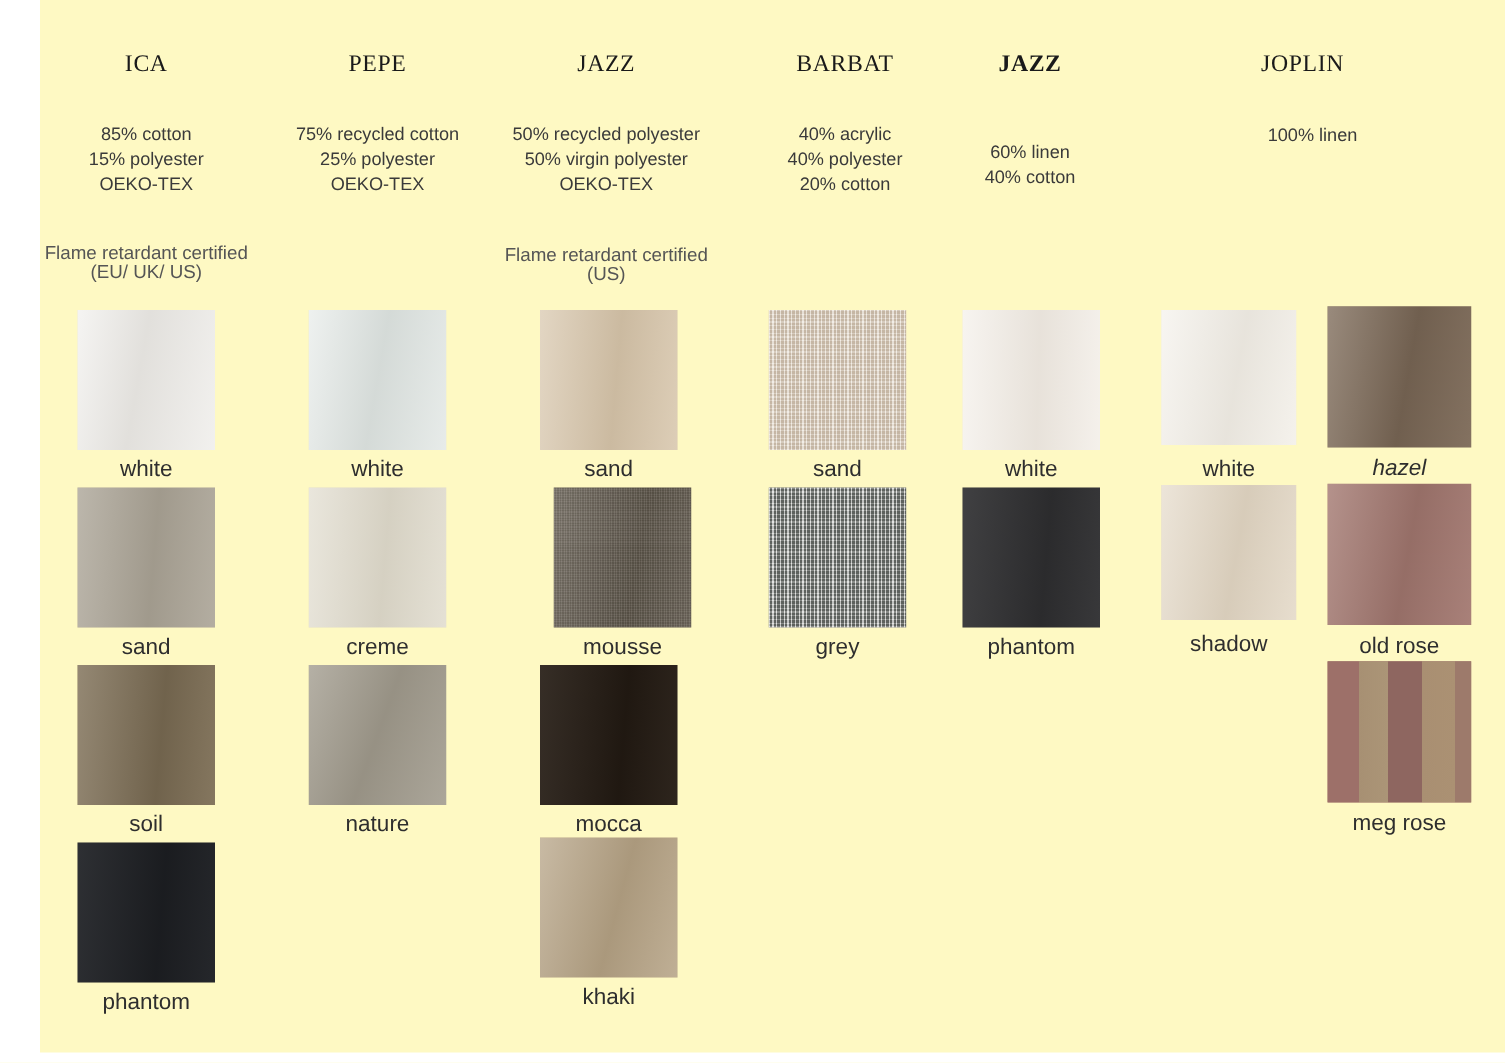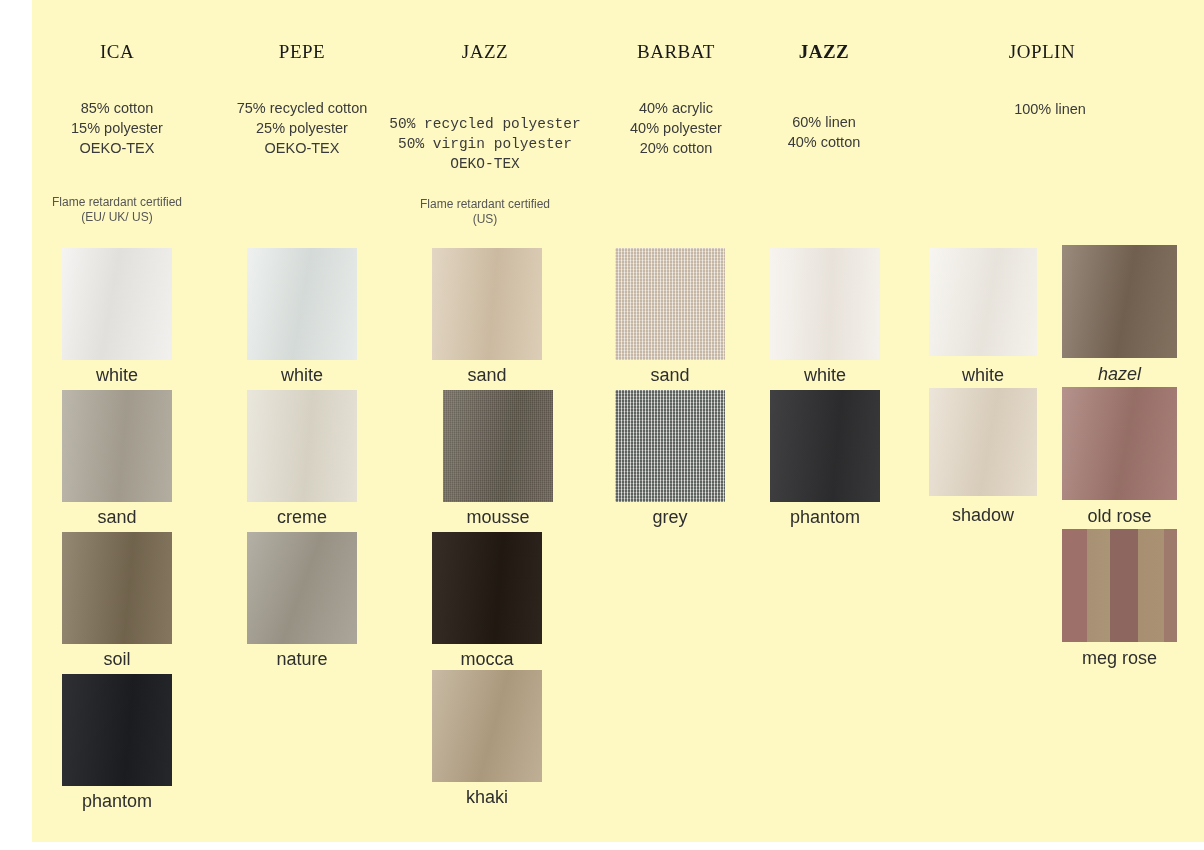--- a/index.html
+++ b/index.html
@@ -27,21 +27,21 @@
     font-family: "Liberation Sans", sans-serif;
     font-size: 14.5px;
     line-height: 20px;
     color: #3a3a3a;
     text-align: center;
     white-space: nowrap;
   }
 
   .col-fr {
     font-family: "Liberation Sans", sans-serif;
-    font-size: 12px;
+    font-size: 15px;
     line-height: 15px;
     color: #555;
     text-align: center;
     white-space: nowrap;
   }
 
   .swatch-wrap { position: absolute; }
 
   .swatch {
     width: 110px; height: 112px;
@@ -131,21 +131,21 @@
     <div class="swatch-wrap" style="left:30px; top:532px;">
       <div class="swatch" style="background:#a09a8c;">
         <div class="tex" style="background:linear-gradient(110deg,rgba(255,255,255,.22) 0%,rgba(0,0,0,.06) 50%,rgba(255,255,255,.12) 100%);"></div>
       </div>
       <div class="swatch-label">nature</div>
     </div>
   </div>
 
   <div class="col" style="left:368px; width:170px;">
     <div class="col-title" style="position:absolute; left:0; top:41px; width:170px;">JAZZ</div>
-    <div class="col-comp" style="position:absolute; left:-15px; top:114px; width:200px;font-family:Liberation Mono, monospace;">
+    <div class="col-comp" style="position:absolute; left:-15px; top:98px; width:200px;">
       <div>50% recycled polyester</div>
       <div>50% virgin polyester</div>
       <div>OEKO-TEX</div>
     </div>
     <div class="col-fr" style="position:absolute; left:0; top:197px; width:170px;">
       <div>Flame retardant certified</div>
       <div>(US)</div>
     </div>
 
     <div class="swatch-wrap" style="left:32px; top:248px;">

